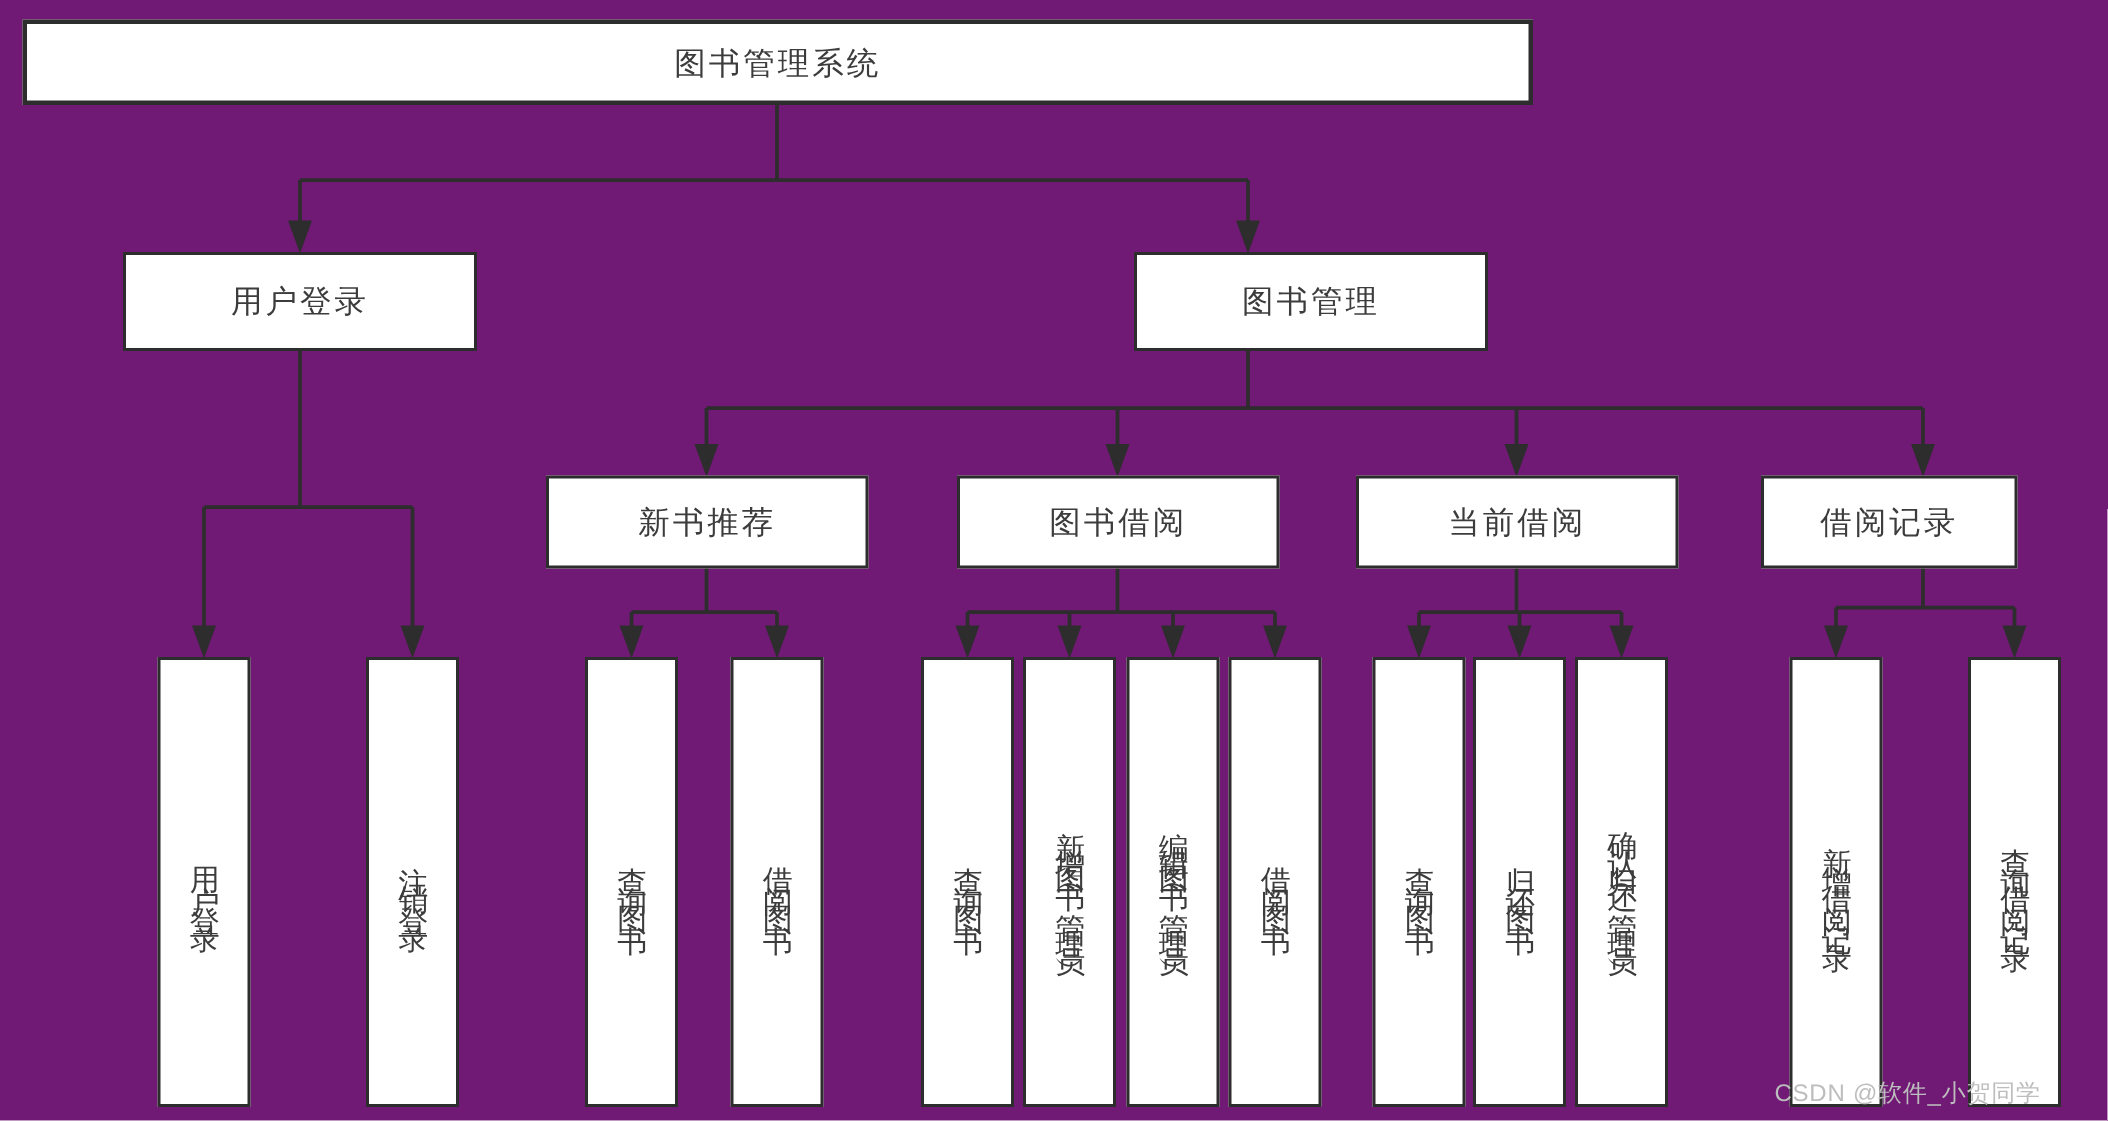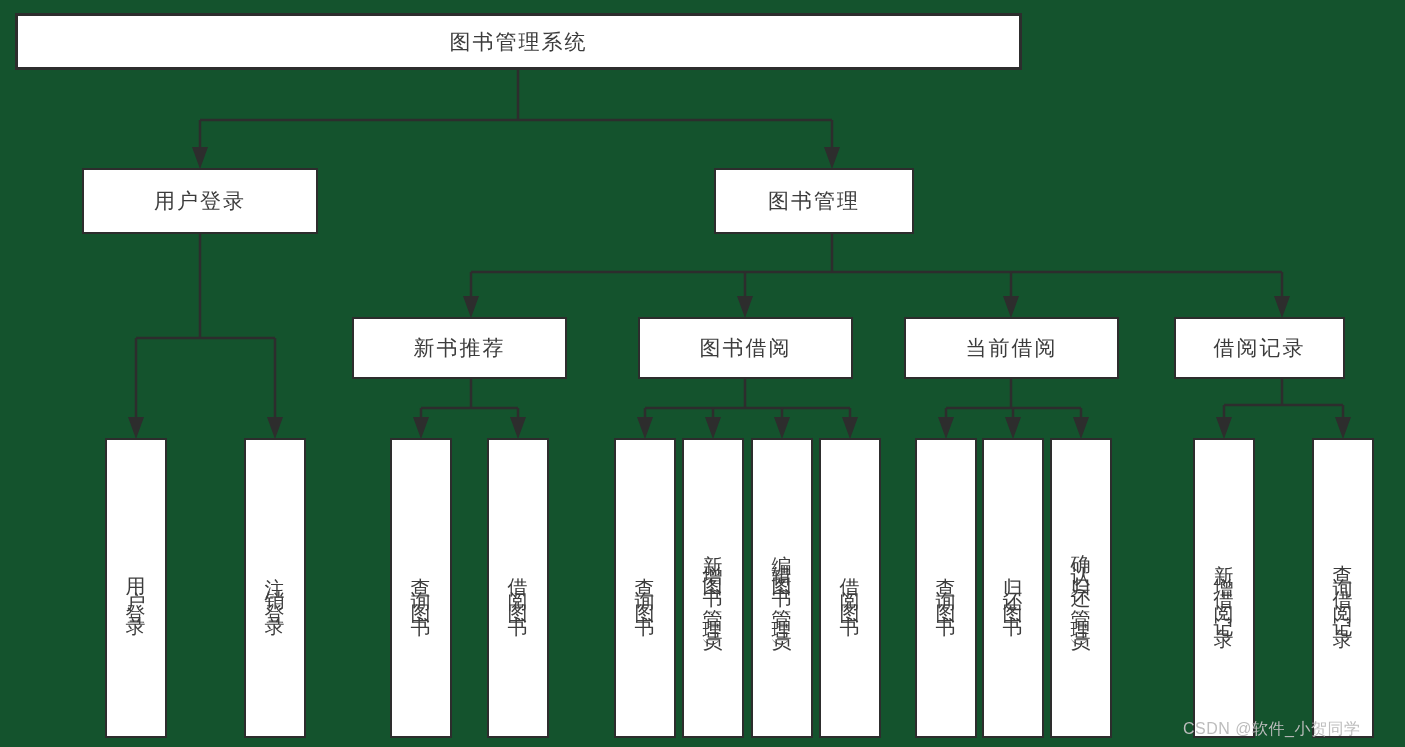--- a/index.html
+++ b/index.html
@@ -5,21 +5,21 @@
   html, body {
     margin: 0;
     padding: 0;
     background: #ffffff;
     font-family: "Liberation Sans", sans-serif;
   }
   .canvas {
     position: relative;
     width: 1405px;
     height: 747px;
-    background: #14532d;
+    background: #701a75;
     overflow: hidden;
   }
   svg.connectors {
     position: absolute;
     left: 0; top: 0;
     width: 1405px;
     height: 747px;
   }
   .box {
     position: absolute;
@@ -130,25 +130,25 @@
     </g>
   </svg>
 
   <div class="box root h-box" style="left:15px; top:13px; width:1007px; height:57px;">
     <span>图书管理系统</span>
   </div>
 
   <div class="box h-box" style="left:82px; top:168px; width:236px; height:66px;">
     <span>用户登录</span>
   </div>
-  <div class="box h-box" style="left:714px; top:168px; width:200px; height:66px;">
+  <div class="box h-box" style="left:756px; top:168px; width:236px; height:66px;">
     <span>图书管理</span>
   </div>
 
-  <div class="box h-box" style="left:352px; top:317px; width:215px; height:62px;align-items:center;">
+  <div class="box h-box" style="left:364px; top:317px; width:215px; height:62px;align-items:center;">
     <span>新书推荐</span>
   </div>
   <div class="box h-box" style="left:638px; top:317px; width:215px; height:62px;">
     <span>图书借阅</span>
   </div>
   <div class="box h-box" style="left:904px; top:317px; width:215px; height:62px;">
     <span>当前借阅</span>
   </div>
   <div class="box h-box" style="left:1174px; top:317px; width:171px; height:62px;">
     <span>借阅记录</span>

